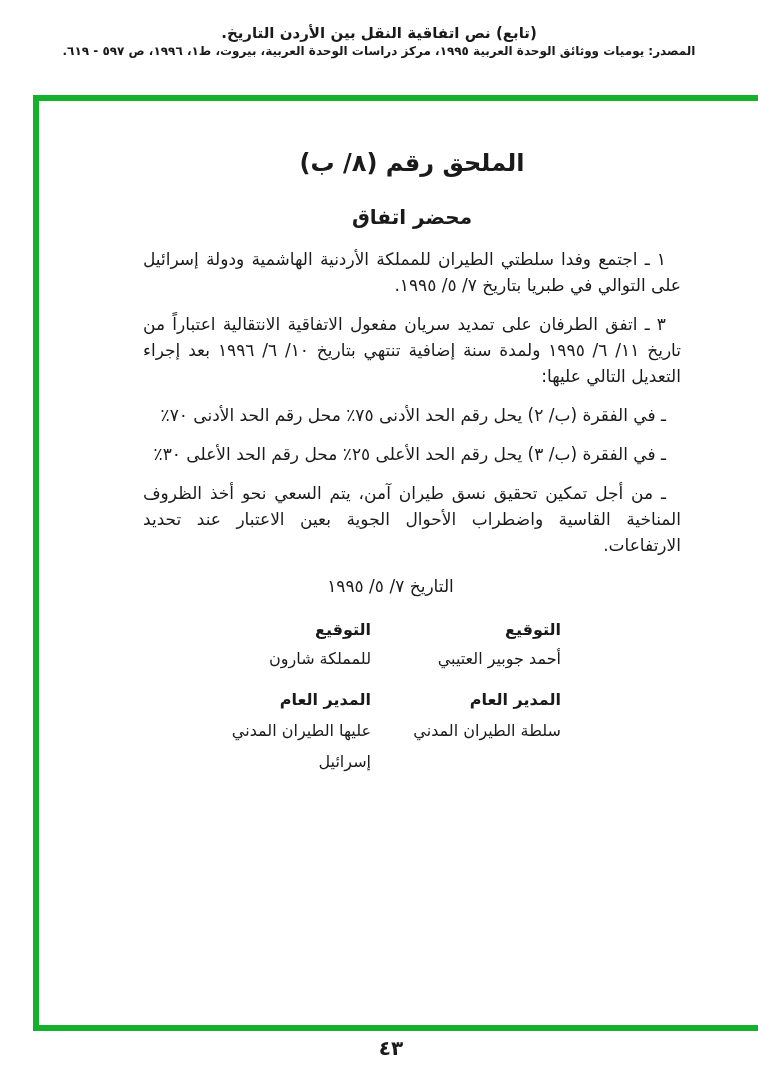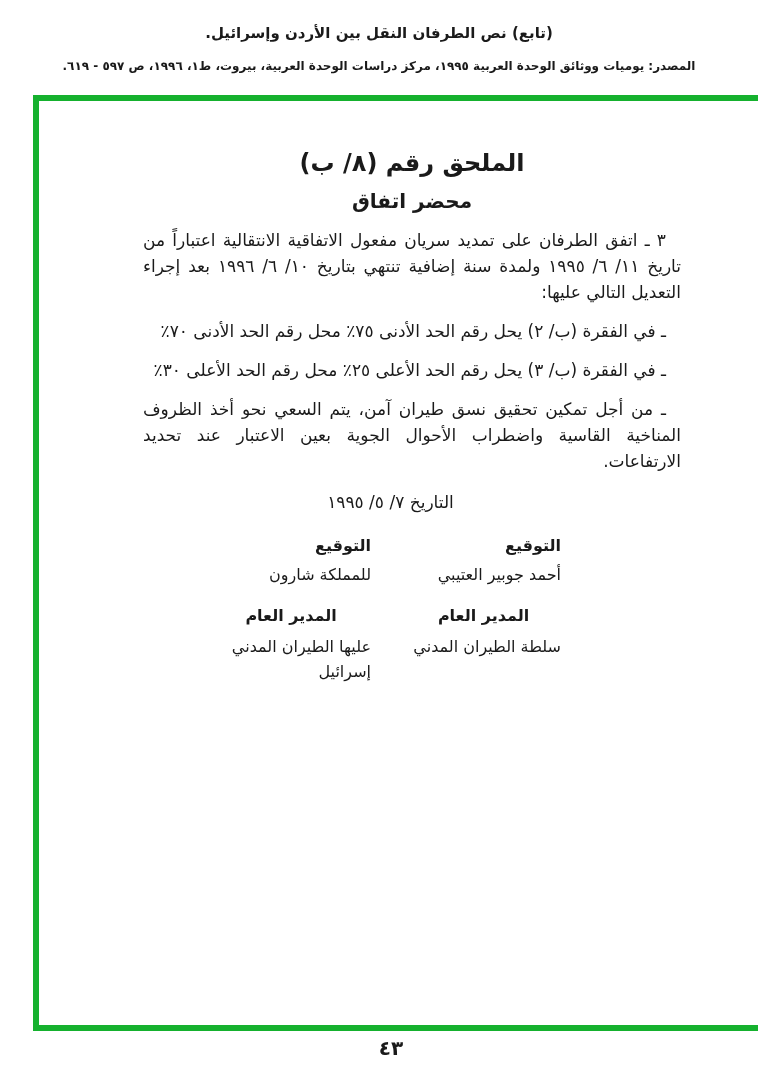--- a/index.html
+++ b/index.html
@@ -20,21 +20,21 @@
     text-align: center;
     padding-top: 24px;
   }
   .header-line1 {
     font-size: 15px;
     font-weight: bold;
   }
   .header-line2 {
     font-size: 12px;
     font-weight: bold;
-    margin-top: 17px;
+    margin-top: 2px;
   }
   .frame {
     position: absolute;
     left: 33px;
     top: 95px;
     width: 758px;
     height: 936px;
     box-sizing: border-box;
     border: 6px solid #15b12e;
     border-radius: 0;
@@ -44,21 +44,21 @@
     padding: 45px 104px 0 104px;
   }
   .doc-title {
     margin: 0;
     text-align: center;
     font-size: 24px;
     font-weight: bold;
     line-height: 34px;
   }
   .doc-subtitle {
-    margin: 8px 0 0 0;
+    margin: 24px 0 0 0;
     text-align: center;
     font-size: 20px;
     font-weight: bold;
     line-height: 26px;
   }
   .para {
     font-size: 17px;
     line-height: 26px;
     text-align: justify;
     text-indent: 15px;
@@ -89,46 +89,47 @@
     width: 155px;
   }
   .sig-col.israel {
     margin-right: 35px;
     width: 160px;
   }
   .sig-label, .sig-role {
     font-weight: bold;
   }
   .sig-name { margin-top: 4px; }
-  .sig-role { margin-top: 16px; text-align: center; }
+  .sig-role { margin-top: 16px; }
   .sig-org { margin-top: 6px; }
-  .sig-country { }
+  .sig-country { margin-top: 6px; }
   .page-number {
     position: absolute;
     top: 1036px;
     left: 12px;
     width: 100%;
     text-align: center;
     font-size: 20px;
     font-weight: bold;
   }
 </style>
 </head>
 <body style="color: rgb(26, 26, 26); background: rgb(255, 255, 255);">
 
 <div class="page-header">
-  <div class="header-line1">(تابع) نص الطرفان النقل بين الأردن وإسرائيل.</div>
+  <div class="header-line1">(تابع) نص اتفاقية النقل بين الأردن التاريخ.</div>
   <div class="header-line2">المصدر: يوميات ووثائق الوحدة العربية ١٩٩٥، مركز دراسات الوحدة العربية، بيروت، ط١، ١٩٩٦، ص ٥٩٧ - ٦١٩.</div>
 </div>
 
 <div class="frame" style="border-color: rgb(21, 177, 46);">
   <div class="frame-content">
     <h1 class="doc-title">الملحق رقم (٨/ ب)</h1>
     <h2 class="doc-subtitle">محضر اتفاق</h2>
 
+    <p class="para first">١ ـ اجتمع وفدا سلطتي الطيران للمملكة الأردنية الهاشمية ودولة إسرائيل على التوالي في طبريا بتاريخ ٧/ ٥/ ١٩٩٥.</p>
     <p class="para">٣ ـ اتفق الطرفان على تمديد سريان مفعول الاتفاقية الانتقالية اعتباراً من تاريخ ١١/ ٦/ ١٩٩٥ ولمدة سنة إضافية تنتهي بتاريخ ١٠/ ٦/ ١٩٩٦ بعد إجراء التعديل التالي عليها:</p>
 
     <p class="para">ـ في الفقرة (ب/ ٢) يحل رقم الحد الأدنى ٧٥٪ محل رقم الحد الأدنى ٧٠٪</p>
     <p class="para">ـ في الفقرة (ب/ ٣) يحل رقم الحد الأعلى ٢٥٪ محل رقم الحد الأعلى ٣٠٪</p>
     <p class="para">ـ من أجل تمكين تحقيق نسق طيران آمن، يتم السعي نحو أخذ الظروف المناخية القاسية واضطراب الأحوال الجوية بعين الاعتبار عند تحديد الارتفاعات.</p>
 
     <p class="date-line">التاريخ ٧/ ٥/ ١٩٩٥</p>
 
     <div class="signatures">
       <div class="sig-col jordan">

